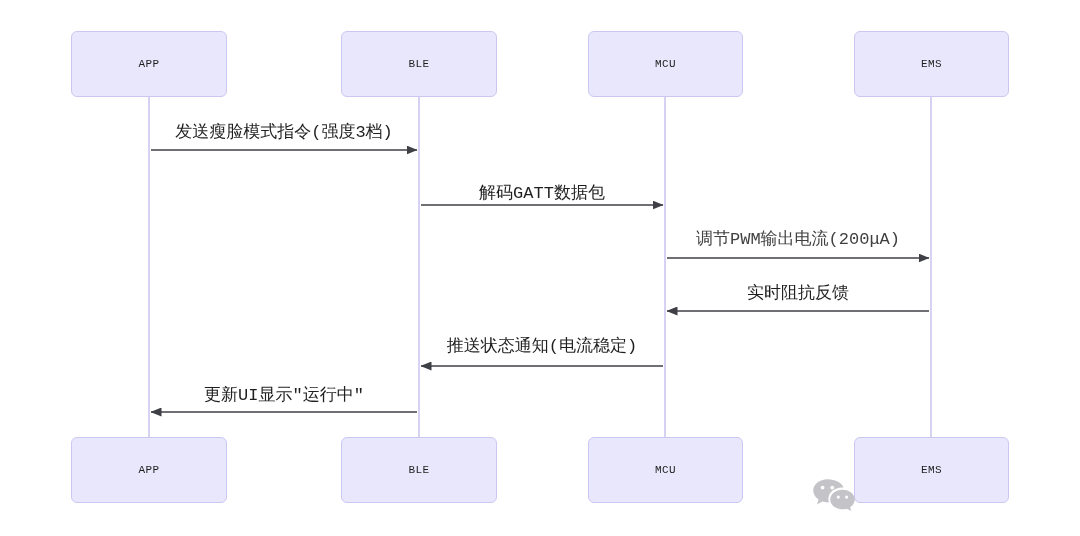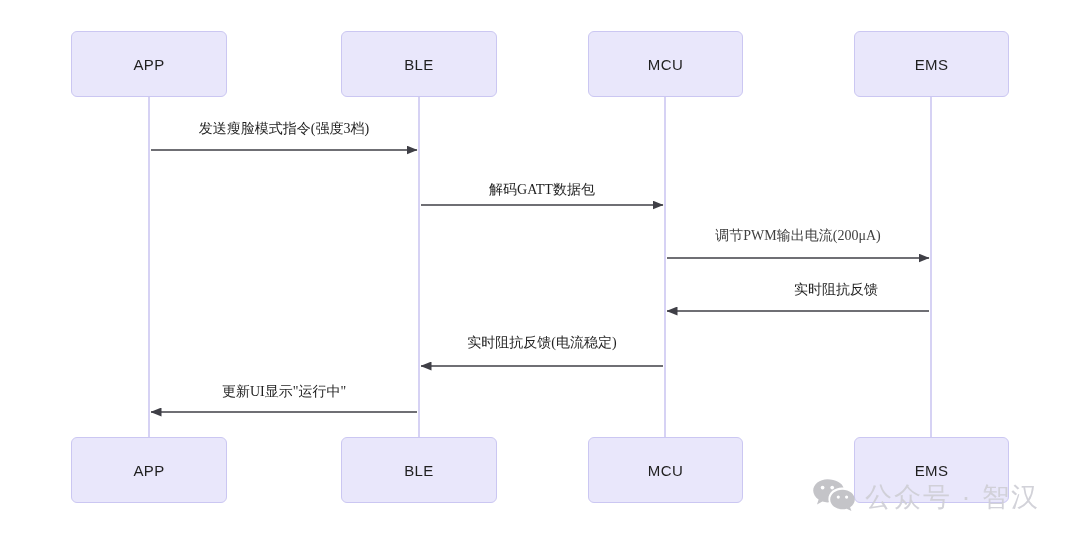--- a/index.html
+++ b/index.html
@@ -30,32 +30,32 @@
     position: absolute;
     box-sizing: border-box;
     background: #e9e7fb;
     border: 1px solid #cbc7f2;
     border-radius: 6px;
     display: flex;
     align-items: center;
     justify-content: center;
   }
   .participant-label {
-    font-size: 15px;
+    font-size: 11px;
     color: #1f1f1f;
     letter-spacing: 0.4px;
-    font-family: Liberation Sans, sans-serif;
+    font-family: Liberation Mono, monospace;
   }
   .msg-label {
     position: absolute;
-    font-size: 14px;
+    font-size: 17px;
     color: #1f1f1f;
     white-space: nowrap;
     transform: translateX(-50%);
-    font-family: Liberation Serif, serif;
+    font-family: Liberation Mono, monospace;
   }
   .watermark {
     position: absolute;
     display: flex;
     align-items: center;
     gap: 9px;
     opacity: 0.92;
     pointer-events: none;
   }
   .watermark-text {
@@ -119,34 +119,33 @@
       </div>
       <div class="participant-box" style="left: 854px; top: 437px; width: 155px; height: 66px; background: rgb(233, 231, 251); border-color: rgb(203, 199, 242);">
         <span class="participant-label" style="color: rgb(31, 31, 31);">EMS</span>
       </div>
     </div>
 
   <div id="message-labels">
       <div class="msg-label" style="left: 284px; top: 120px; color: rgb(31, 31, 31);">发送瘦脸模式指令(强度3档)</div>
       <div class="msg-label" style="left: 542px; top: 181px; color: rgb(31, 31, 31);">解码GATT数据包</div>
       <div class="msg-label" style="left: 798px; top: 227px; color: #404040;">调节PWM输出电流(200μA)</div>
-      <div class="msg-label" style="left: 836px; top: 281px; color: rgb(31, 31, 31);">实时阻抗反馈</div>
-      <div class="msg-label" style="left: 542px; top: 334px; color: rgb(31, 31, 31);">实时阻抗反馈(电流稳定)</div>
+      <div class="msg-label" style="left: 798px; top: 281px; color: rgb(31, 31, 31);">实时阻抗反馈</div>
+      <div class="msg-label" style="left: 542px; top: 334px; color: rgb(31, 31, 31);">推送状态通知(电流稳定)</div>
       <div class="msg-label" style="left: 284px; top: 383px; color: rgb(31, 31, 31);">更新UI显示"运行中"</div>
     </div>
 
   <div class="watermark" id="watermark" style="left: 812px; top: 478px;">
     <span>
       <svg width="44" height="34" viewBox="0 0 44 34" xmlns="http://www.w3.org/2000/svg">
         <g fill="#bfbfc4">
           <path d="M15.5 1.2C7.6 1.2 1.2 6.3 1.2 12.6c0 3.6 2.1 6.8 5.4 8.9L5 26.4l5.4-2.8c1.6.5 3.3.8 5.1.8.5 0 1 0 1.5-.07-.4-1.1-.6-2.2-.6-3.4 0-6.3 6.1-11.4 13.6-11.4.5 0 1 .02 1.5.07C30.1 4.9 23.5 1.2 15.5 1.2z"></path>
           <circle cx="10.6" cy="9.6" r="1.85" fill="#ffffff"></circle>
           <circle cx="20.2" cy="9.6" r="1.85" fill="#ffffff"></circle>
           <path d="M42.8 21.5c0-5.4-5.5-9.8-12.3-9.8s-12.3 4.4-12.3 9.8 5.5 9.8 12.3 9.8c1.5 0 2.9-.2 4.2-.6l4.7 2.4-1.3-3.9c2.9-1.8 4.7-4.6 4.7-7.7z"></path>
           <circle cx="26.3" cy="19.1" r="1.6" fill="#ffffff"></circle>
           <circle cx="34.6" cy="19.1" r="1.6" fill="#ffffff"></circle>
         </g>
       </svg>
     </span>
-    <span class="watermark-text">公众号 · 智汉</span>
   </div>
 
 </div>
 
 </body></html>

